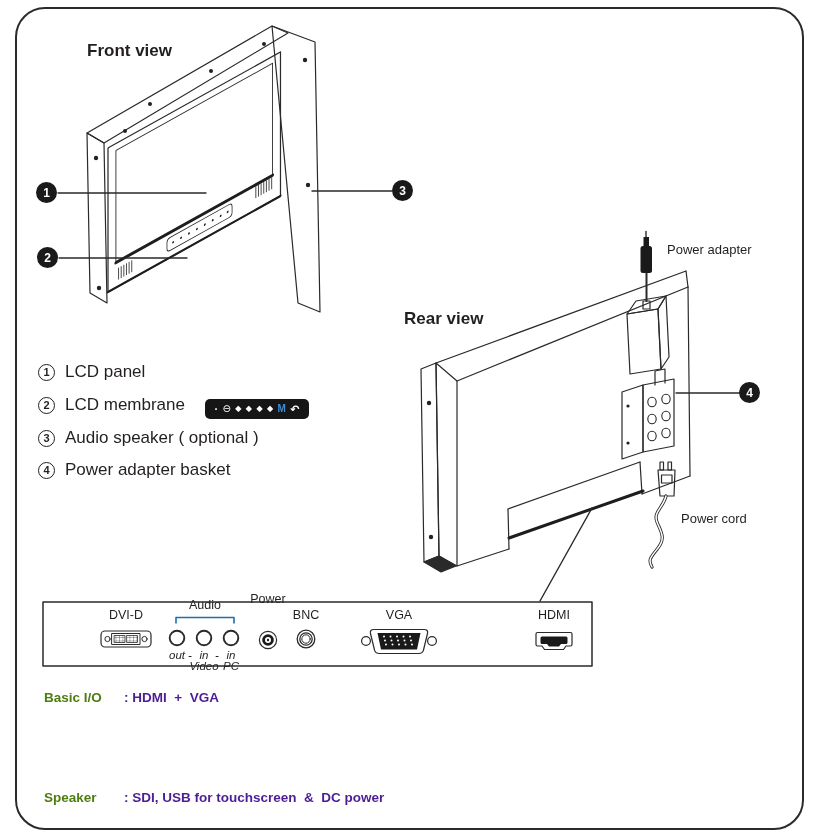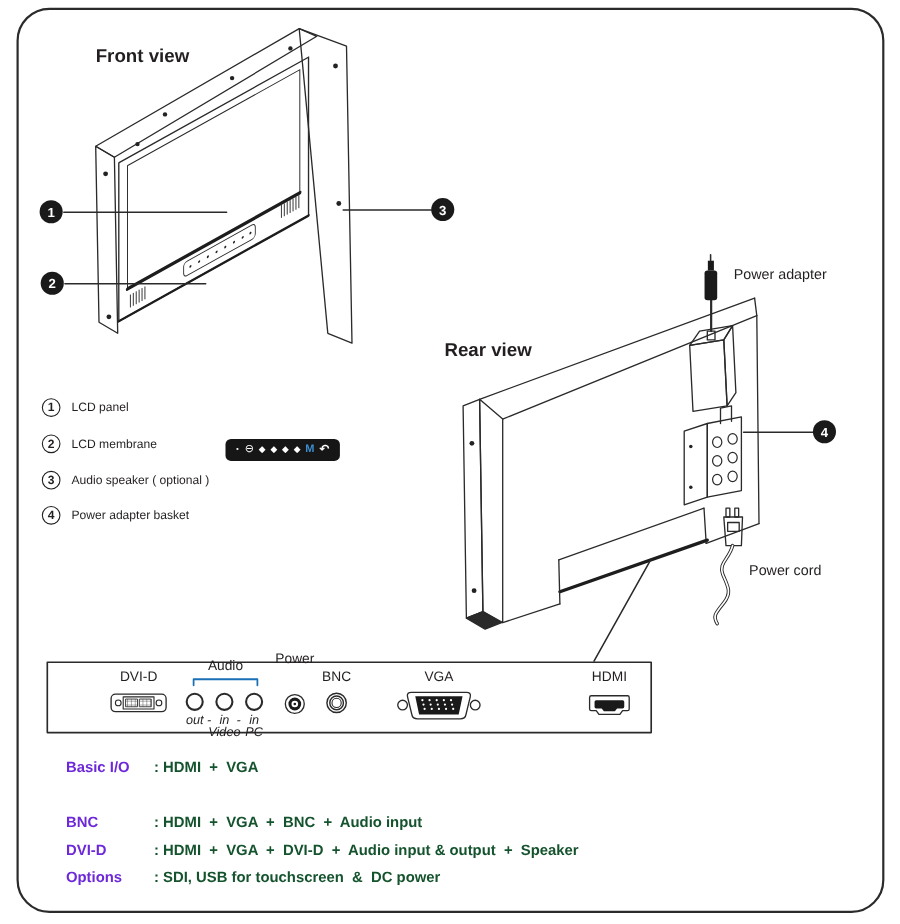--- a/index.html
+++ b/index.html
@@ -8,34 +8,34 @@
   .frame{position:absolute;left:15px;top:7px;width:789px;height:823px;box-sizing:border-box;
          border:2px solid #2b2b2b;border-radius:30px;}
   .abs{position:absolute;}
   .title{font-size:17px;font-weight:bold;white-space:nowrap;text-align:center;}
   .small-label{font-size:13px;white-space:nowrap;}
   .callout{position:absolute;width:21px;height:21px;border-radius:50%;background:#1a1a1a;color:#fff;
            font-size:12px;font-weight:bold;display:flex;align-items:center;justify-content:center;}
   .legend-row{position:absolute;display:flex;align-items:center;gap:10px;}
   .legend-num{width:17px;height:17px;border-radius:50%;border:1.6px solid #231f20;box-sizing:border-box;
               font-size:11px;font-weight:bold;display:flex;align-items:center;justify-content:center;background:#fff;}
-  .legend-label{font-size:11px;white-space:nowrap;}
+  .legend-label{font-size:17px;white-space:nowrap;}
   .badge{position:absolute;left:205px;top:399px;width:104px;height:20px;border-radius:5px;background:#161616;
          display:flex;align-items:center;justify-content:space-evenly;padding:0 5px;box-sizing:border-box;}
   .badge span{color:#fff;font-size:9px;line-height:1;font-weight:bold;}
   .badge span:nth-child(1){font-size:11px;}
   .badge span:nth-child(2){font-size:10px;font-weight:normal;}
   .badge span:nth-child(3),.badge span:nth-child(4),.badge span:nth-child(5),.badge span:nth-child(6){font-size:8px;}
   .badge span:nth-child(7){color:#3e8ed0;font-size:10px;}
   .badge span:nth-child(8){font-size:11px;}
   .conn-label{position:absolute;font-size:12.5px;white-space:nowrap;transform:translateX(-50%);}
   .conn-sub{position:absolute;font-size:11.5px;white-space:nowrap;transform:translateX(-50%);font-style:italic;}
   .io-row{position:absolute;left:44px;font-size:13.5px;font-weight:bold;white-space:nowrap;}
-  .io-row .lbl{display:inline-block;width:80px;color:#6d28d9;margin-left:16px;}
-  .io-row .val{white-space:pre;color:#14532d;}
+  .io-row .lbl{display:inline-block;width:80px;color:#4d7c0f;}
+  .io-row .val{white-space:pre;color:#4c1d95;}
 </style>
 </head>
 <body>
 
 <div class="page">
   <div class="frame"></div>
 
   <svg class="abs" style="left:0;top:0" width="818" height="840" viewBox="0 0 818 840" fill="none" stroke="#2a2a2a" stroke-width="1.2" stroke-linejoin="round" stroke-linecap="round">
     <defs>
       <pattern id="grid3" width="3.5" height="3.5" patternUnits="userSpaceOnUse">
@@ -269,22 +269,16 @@
   <div class="conn-sub" style="left:204px;top:660px">Video</div>
   <div class="conn-sub" style="left:231px;top:660px">PC</div>
   <div class="conn-label" style="left:268px;top:592px">Power</div>
   <div class="conn-label" style="left:306px;top:608px">BNC</div>
   <div class="conn-label" style="left:399px;top:608px">VGA</div>
   <div class="conn-label" style="left:554px;top:608px">HDMI</div>
 
   <div class="io-row" style="top:690px">
     <span class="lbl">Basic I/O</span><span class="val">: HDMI  +  VGA</span>
   </div>
-  <div class="io-row" style="top:740px">
-    <span class="lbl">BNC</span><span class="val">: HDMI  +  VGA  +  BNC  +  Audio input</span>
-  </div>
-  <div class="io-row" style="top:765px">
-    <span class="lbl">DVI-D</span><span class="val">: HDMI  +  VGA  +  DVI-D  +  Audio input &amp; output  +  Speaker</span>
-  </div>
   <div class="io-row" style="top:790px">
-    <span class="lbl">Options</span><span class="val">: SDI, USB for touchscreen  &amp;  DC power</span>
+    <span class="lbl">Speaker</span><span class="val">: SDI, USB for touchscreen  &amp;  DC power</span>
   </div>
 </div>
 
 </body></html>

